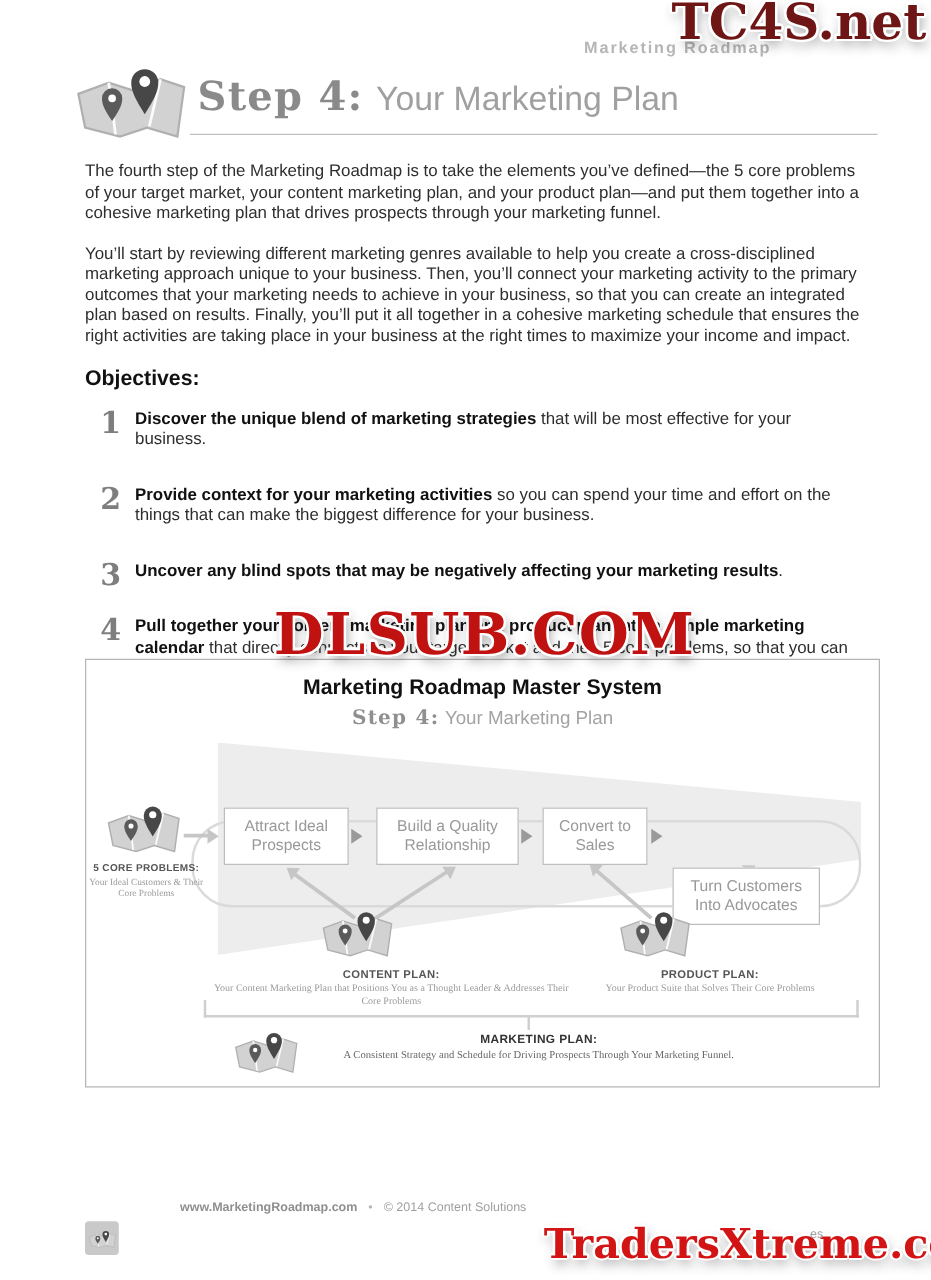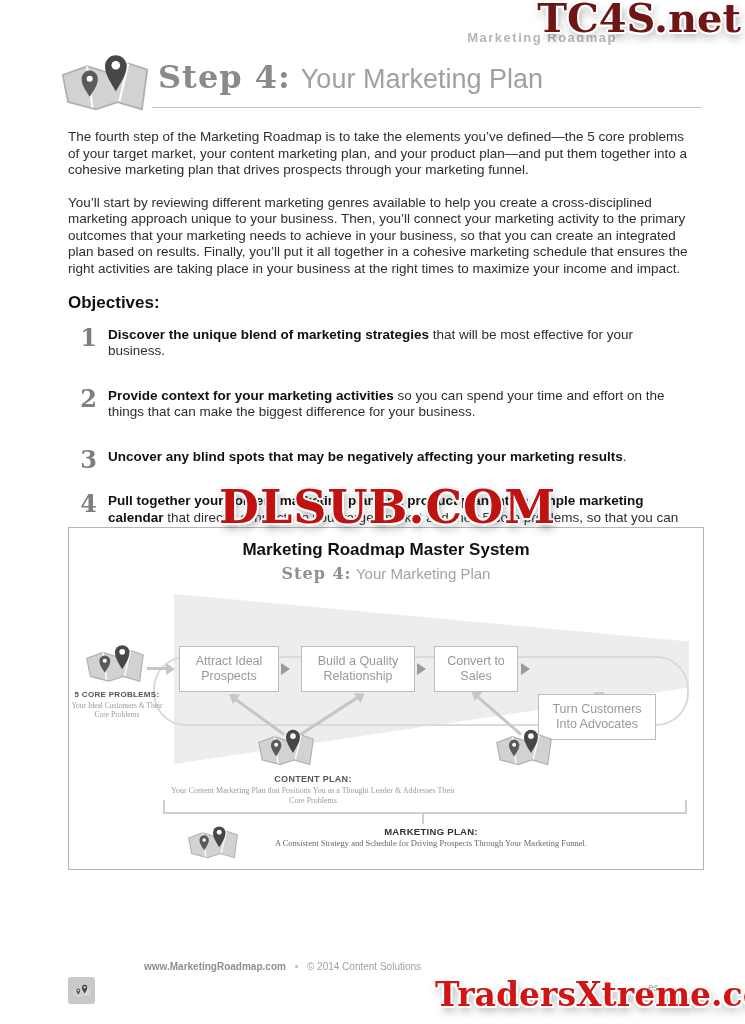--- a/index.html
+++ b/index.html
@@ -181,20 +181,24 @@
 
     <div class="diag-arrow d1"></div>
     <div class="diag-arrow d2"></div>
     <div class="diag-arrow d3"></div>
     <div class="diag-arrow d4"></div>
 
     <div class="plan-label lab-content">
       <div class="pl-title">CONTENT PLAN:</div>
       <div class="pl-desc">Your Content Marketing Plan that Positions You as a Thought Leader &amp; Addresses Their Core Problems</div>
     </div>
+    <div class="plan-label lab-product">
+      <div class="pl-title">PRODUCT PLAN:</div>
+      <div class="pl-desc">Your Product Suite that Solves Their Core Problems</div>
+    </div>
 
     <div class="bracket"></div>
     <div class="stem"></div>
 
     <svg class="icon-marketing" viewBox="0 0 100 72">
         <use href="#mapicon"></use>
       </svg>
     <div class="plan-label lab-marketing">
       <div class="pl-title">MARKETING PLAN:</div>
       <div class="pl-desc">A Consistent Strategy and Schedule for Driving Prospects Through Your Marketing Funnel.</div>

